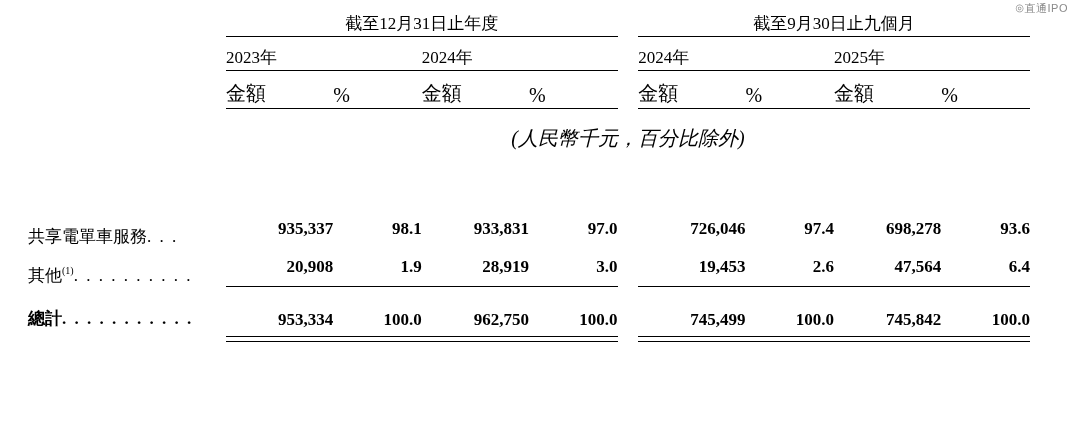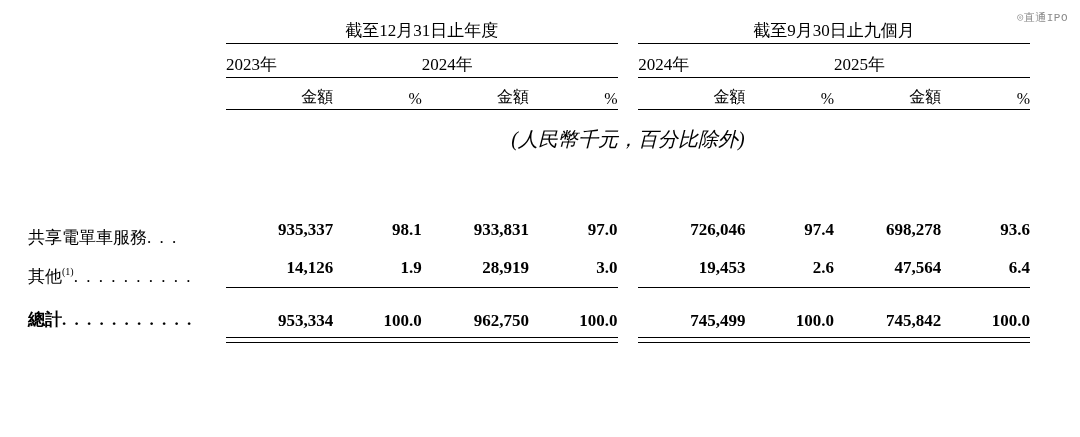--- a/index.html
+++ b/index.html
@@ -11,38 +11,38 @@
     height: 437px;
     background: #ffffff;
     font-family: "Liberation Serif", "DejaVu Serif", serif;
     color: #000000;
     overflow: hidden;
     position: relative;
   }
 
   .watermark {
     position: absolute;
-    top: 10px;
+    top: 1px;
     right: 12px;
     font-size: 11px;
     color: #8a8a8a;
-    font-family: Liberation Mono, monospace;
+    font-family: Liberation Sans, sans-serif;
     letter-spacing: 0.5px;
     white-space: nowrap;
   }
   .watermark .wm-mark {
     display: inline-block;
     transform: translateY(-1px);
     font-size: 10px;
   }
 
   table.fin {
     position: absolute;
     left: 28px;
-    top: 19px;
+    top: 12px;
     width: 1002px;
     border-collapse: collapse;
     font-size: 17px;
   }
 
   table.fin td, table.fin th {
     padding: 0;
     font-weight: normal;
     vertical-align: bottom;
   }
@@ -66,22 +66,22 @@
     padding-bottom: 4px;
     white-space: nowrap;
   }
   .hsub {
     text-align: left;
     font-size: 17px;
     padding-bottom: 4px;
     white-space: nowrap;
   }
   .hcol {
-    text-align: right;
-    font-size: 16px;
+    text-align: left;
+    font-size: 20px;
     padding-bottom: 4px;
     white-space: nowrap;
   }
 
   .rule-top td {
     border-bottom: 1px solid #000;
     height: 1px;
     font-size: 0;
     line-height: 0;
   }
@@ -253,21 +253,21 @@
       <td class="num">726,046</td>
       <td class="pct">97.4</td>
       <td class="num">698,278</td>
       <td class="pct">93.6</td>
     </tr>
 
     <tr class="data">
       <td class="dataname">
         <span>其他</span><sup>(1)</sup><span class="dots">. . . . . . . . . .</span>
       </td>
-      <td class="num">14,126</td>
+      <td class="num">20,908</td>
       <td class="pct">1.9</td>
       <td class="num">28,919</td>
       <td class="pct">3.0</td>
       <td></td>
       <td class="num">19,453</td>
       <td class="pct">2.6</td>
       <td class="num">47,564</td>
       <td class="pct">6.4</td>
     </tr>
 

